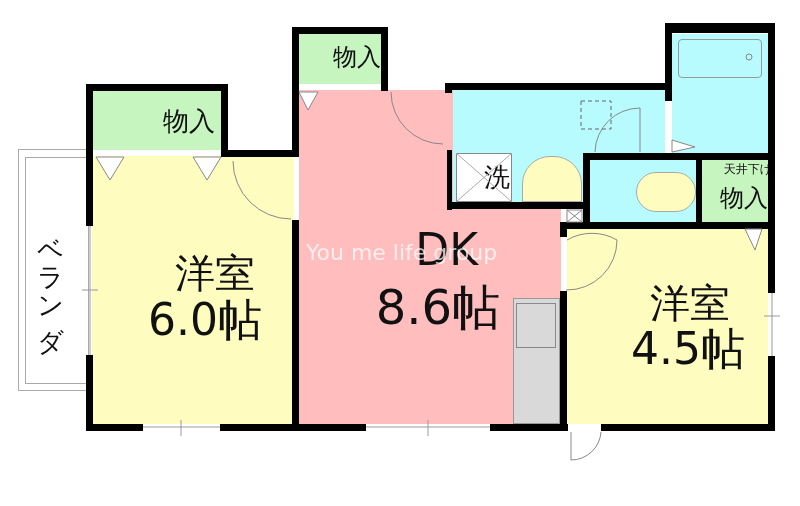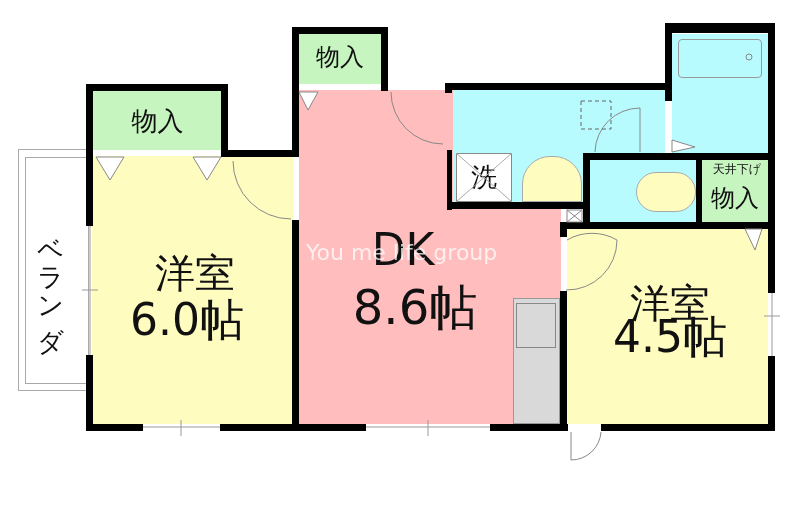--- a/index.html
+++ b/index.html
@@ -1,19 +1,19 @@
 <!DOCTYPE html>
 <html><head>
 <meta charset="utf-8">
 <style>
   html,body{margin:0;padding:0;background:#fff;}
   body{width:800px;height:506px;position:relative;overflow:hidden;font-family:"DejaVu Sans","Liberation Sans",sans-serif;}
   .abs{position:absolute;box-sizing:border-box;}
   .wall{position:absolute;background:#000;}
-  .lbl{position:absolute;color:#111;text-align:center;line-height:1;white-space:nowrap;}
+  .lbl{position:absolute;color:#111;text-align:right;line-height:1;white-space:nowrap;}
   svg{position:absolute;left:0;top:0;}
 </style>
 </head>
 <body>
 
 <div class="abs" style="left:18px;top:149px;width:72px;height:42px;"></div>
 <div class="abs" style="left:18px;top:149px;width:74px;height:242px;border:1px solid #aaa;border-right:none;"></div>
 <div class="abs" style="left:25px;top:157px;width:64px;height:227px;border:1px solid #aaa;"></div>
 <div class="lbl" style="left:36px;top:220px;width:30px;font-size:26px;writing-mode:vertical-rl;line-height:30px;">ベランダ</div>
 
@@ -42,21 +42,21 @@
 <div class="lbl" style="left:458px;top:164px;width:52px;font-size:26px;">洗</div>
 <div class="abs" style="left:522px;top:156px;width:60px;height:46px;background:#fffcc0;border:1px solid #aaa;border-radius:28px 28px 0 0;"></div>
 <div class="abs" style="left:636px;top:172px;width:60px;height:40px;background:#fffcc0;border:1px solid #aaa;border-radius:20px;"></div>
 
 <div class="abs" style="left:702px;top:160px;width:66px;height:62px;background:#c7f5c0;"></div>
 <div class="lbl" style="left:702px;top:163px;width:70px;font-size:12px;">天井下げ</div>
 <div class="lbl" style="left:702px;top:186px;width:66px;font-size:24px;">物入</div>
 
 <div class="abs" style="left:567px;top:229px;width:201px;height:195px;background:#fffcc0;"></div>
 <div class="lbl" style="left:610px;top:283px;width:120px;font-size:40px;">洋室</div>
-<div class="lbl" style="left:595px;top:315px;width:150px;font-size:44px;">4.5帖</div>
+<div class="lbl" style="left:595px;top:327px;width:150px;font-size:44px;">4.5帖</div>
 
 <div class="lbl" style="left:306px;top:242px;width:190px;font-size:22px;color:rgba(255,255,255,0.75);">You me life group</div>
 
 <div class="wall" style="left:86px;top:84px;width:142px;height:7px;"></div>
 <div class="wall" style="left:86px;top:84px;width:7px;height:142px;"></div>
 <div class="wall" style="left:86px;top:355px;width:7px;height:75px;"></div>
 <div class="wall" style="left:221px;top:84px;width:7px;height:72px;"></div>
 <div class="wall" style="left:221px;top:150px;width:78px;height:7px;"></div>
 <div class="wall" style="left:292px;top:27px;width:7px;height:130px;"></div>
 <div class="wall" style="left:292px;top:220px;width:7px;height:210px;"></div>

